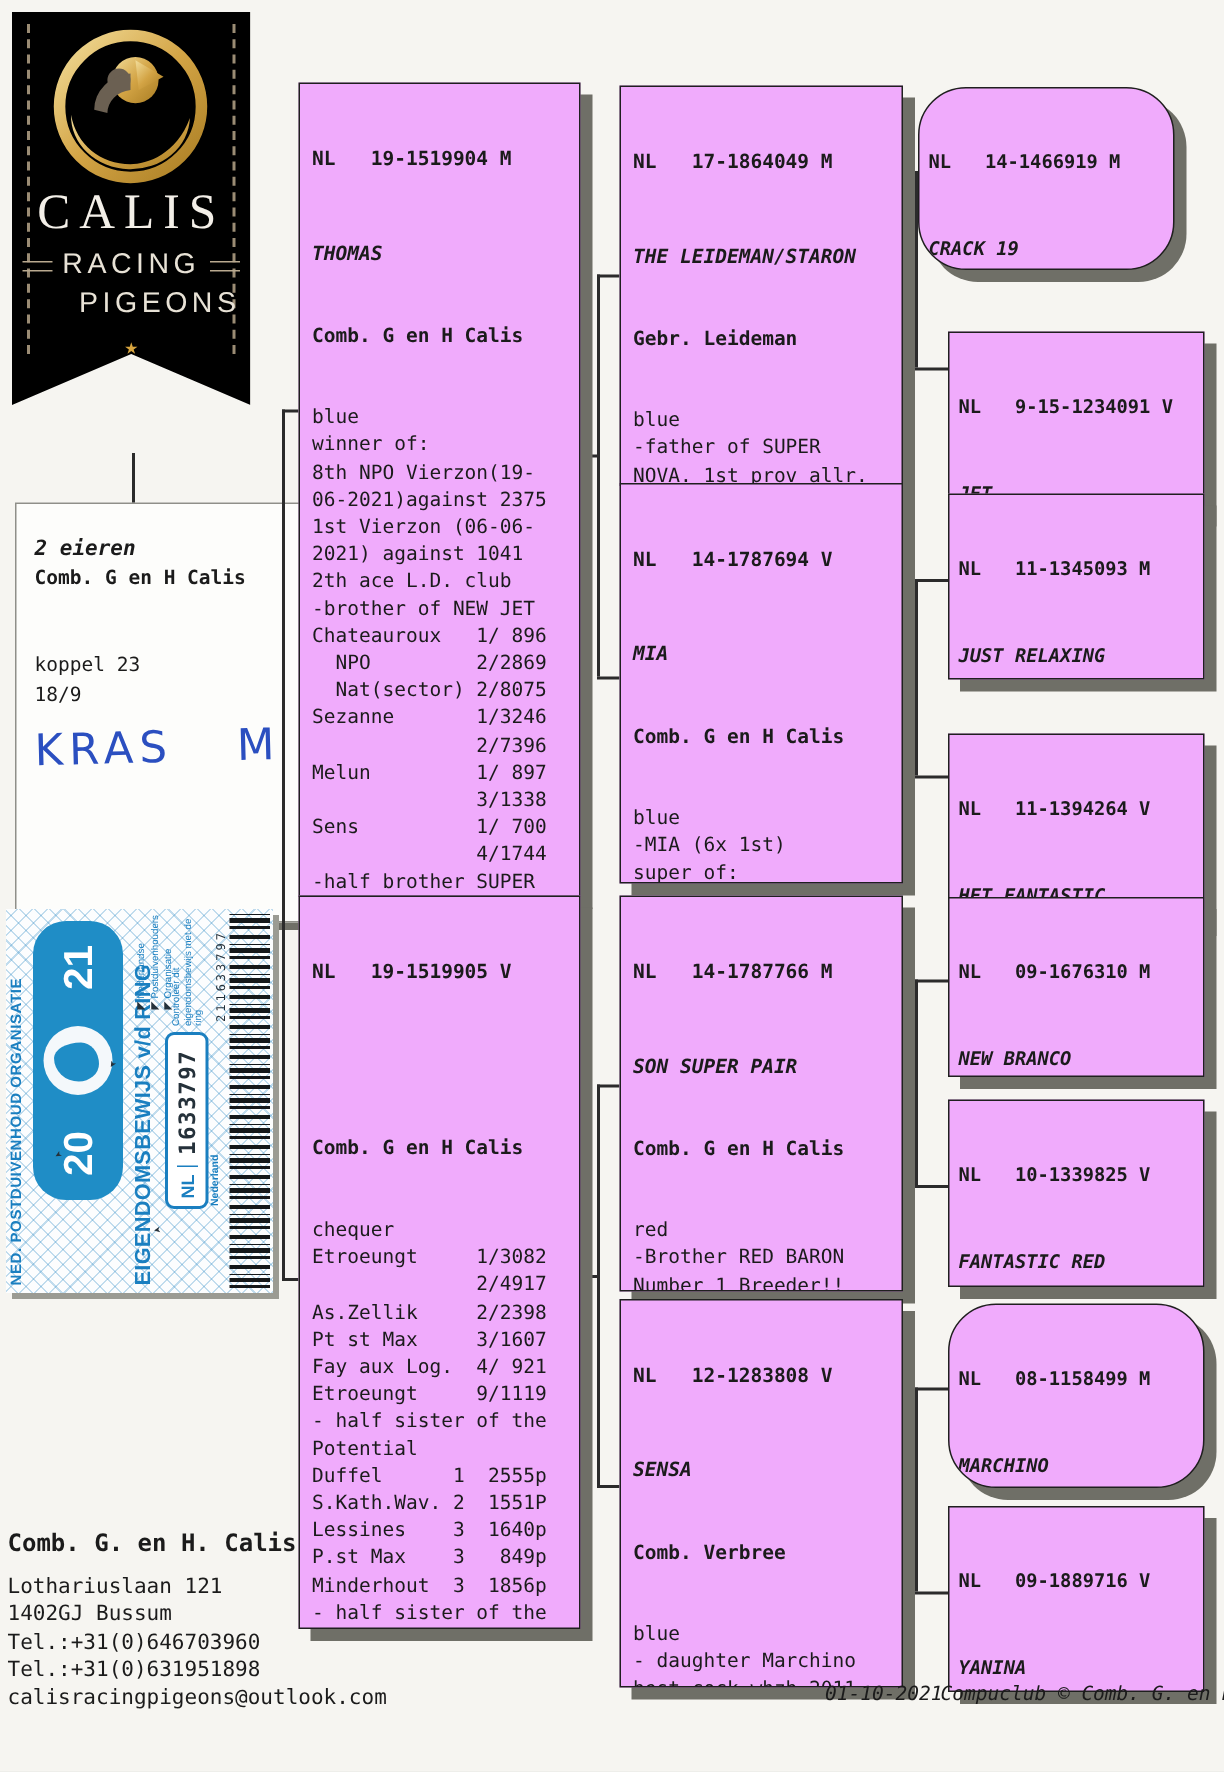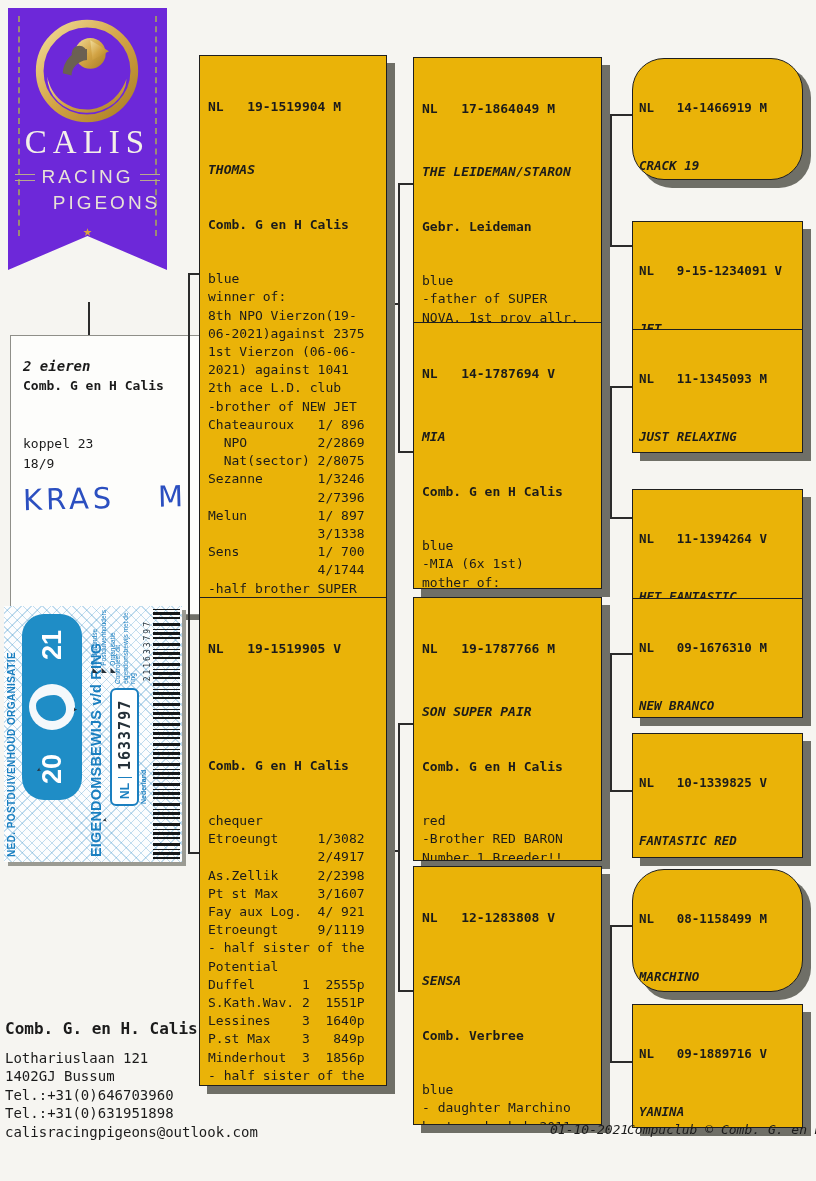--- a/index.html
+++ b/index.html
@@ -1,50 +1,50 @@
 <!DOCTYPE html>
 <html><head>
 <meta charset="utf-8">
 <style>
   html,body{margin:0;padding:0;background:#e8e7e3;}
   #page{position:relative;width:816px;height:1181px;background:#f6f5f1;overflow:hidden;
         font-family:"DejaVu Sans Mono",monospace;color:#1b1b1b;}
 
   
-  .pbox{position:absolute;background:#eab308;border:1.5px solid #1f1f1f;
+  .pbox{position:absolute;background:#f0abfc;border:1.5px solid #1f1f1f;
         box-shadow:8px 8px 0 0 #6f6f67;padding:6px 3px 4px 8px;
         font:13px/18.2px "DejaVu Sans Mono",monospace;white-space:pre;overflow:hidden;}
   .pbox.small{font-size:12.5px;line-height:17.4px;padding:5px 2px 3px 6px;}
   .pbox-id{font-weight:bold;margin-bottom:8px;}
   .pbox.small .pbox-id{margin-bottom:6px;}
   .pbox-name{font-weight:bold;font-style:italic;min-height:18px;}
   .pbox-owner{font-weight:bold;}
   .pline{white-space:pre;}
 
   .box-p1{left:199px;top:55px;width:175px;height:531px;}
   .box-p2{left:199px;top:597px;width:175px;height:477px;}
   .box-g1{left:413px;top:57px;width:176px;height:255px;}
   .box-g2{left:413px;top:322px;width:176px;height:255px;}
   .box-g3{left:413px;top:597px;width:176px;height:252px;}
   .box-g4{left:413px;top:866px;width:176px;height:247px;}
-  .box-gg1{left:632px;top:58px;width:161px;height:112px;border-radius:32px;}
+  .box-gg1{left:612px;top:58px;width:161px;height:112px;border-radius:32px;}
   .box-gg2{left:632px;top:193px;width:161px;height:112px;margin-top:28px;}
   .box-gg3{left:632px;top:329px;width:161px;height:114px;}
   .box-gg4{left:632px;top:460px;width:161px;height:117px;margin-top:29px;}
   .box-gg5{left:632px;top:598px;width:161px;height:110px;}
   .box-gg6{left:632px;top:733px;width:161px;height:115px;}
   .box-gg7{left:632px;top:869px;width:161px;height:113px;border-radius:32px;}
   .box-gg8{left:632px;top:1004px;width:161px;height:114px;}
 
   
   .c{position:absolute;background:#2b2b2b;}
   .cv{width:2px;} .ch{height:2px;}
 
   
-  .logo{position:absolute;left:8px;top:8px;width:159px;height:262px;background:#6d28d9;
+  .logo{position:absolute;left:8px;top:8px;width:159px;height:262px;background:#000000;
         clip-path:polygon(0 0,100% 0,100% 100%,50% 87%,0 100%);text-align:center;}
   .stitch{position:absolute;top:8px;bottom:34px;width:0;border-left:2px dashed #9b8c74;}
   .stitch.l{left:10px;} .stitch.r{right:10px;}
   .logo-emblem{position:absolute;left:24px;top:8px;width:110px;height:110px;}
   .brand{position:absolute;left:0;right:0;top:116px;font-family:"Liberation Serif",serif;
          font-size:33px;letter-spacing:6px;color:#f3efe8;font-weight:400;}
   .sub{position:absolute;left:0;right:0;display:flex;align-items:center;justify-content:center;
        gap:7px;color:#e8e2d6;font-family:"Liberation Sans",sans-serif;font-weight:300;
        font-size:19px;letter-spacing:3px;}
   .sub.racing{top:158px;} .sub.pigeons{top:184px;padding-left:38px;}
@@ -247,25 +247,25 @@
     <div class="pbox-id">NL   17-1864049 M</div>
     <div class="pbox-name">THE LEIDEMAN/STARON</div>
     <div class="pbox-owner">Gebr. Leideman</div>
     <div><div class="pline">blue</div><div class="pline">-father of SUPER</div><div class="pline">NOVA. 1st prov allr.</div></div>
   </div>
 
   <div class="pbox box-g2">
     <div class="pbox-id">NL   14-1787694 V</div>
     <div class="pbox-name">MIA</div>
     <div class="pbox-owner">Comb. G en H Calis</div>
-    <div><div class="pline">blue</div><div class="pline">-MIA (6x 1st)</div><div class="pline">mother of:</div></div>
+    <div><div class="pline">blue</div><div class="pline">-MIA (6x 1st)</div><div class="pline">super of:</div></div>
   </div>
 
   <div class="pbox box-g3">
-    <div class="pbox-id">NL   19-1787766 M</div>
+    <div class="pbox-id">NL   14-1787766 M</div>
     <div class="pbox-name">SON SUPER PAIR</div>
     <div class="pbox-owner">Comb. G en H Calis</div>
     <div><div class="pline">red</div><div class="pline">-Brother RED BARON</div><div class="pline">Number 1 Breeder!!</div></div>
   </div>
 
   <div class="pbox box-g4">
     <div class="pbox-id">NL   12-1283808 V</div>
     <div class="pbox-name">SENSA</div>
     <div class="pbox-owner">Comb. Verbree</div>
     <div><div class="pline">blue</div><div class="pline">- daughter Marchino</div><div class="pline">best cock whzb 2011</div></div>

